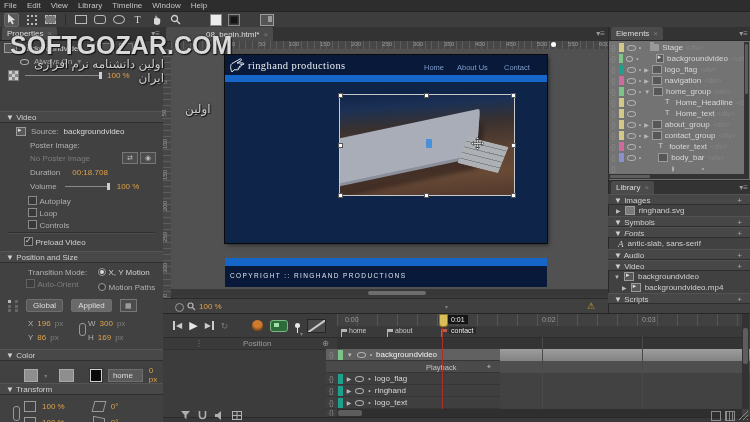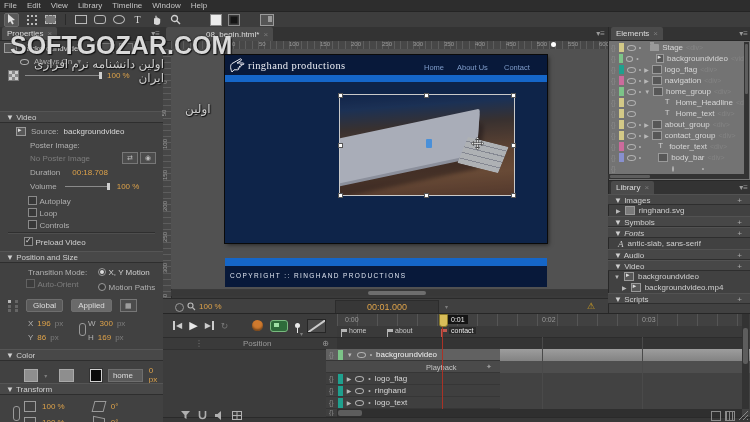--- a/index.html
+++ b/index.html
@@ -339,23 +339,20 @@
       <div class="abs" style="left:197px;top:1px;width:58px;height:4px;background:#6e6e6e;border-radius:2px;"></div>
     </div>
 
     <div class="abs" style="left:0;top:271px;width:445px;height:15px;background:#404040;border-top:1px solid #2a2a2a;">
       <span class="abs" style="left:12px;top:4px;width:7px;height:7px;border:1px solid #999;border-radius:50%;"></span>
       <svg class="abs" style="left:24px;top:3px;" width="9" height="9">
           <circle cx="3.5" cy="3.5" r="2.5" fill="none" stroke="#bbb" stroke-width="1.1"></circle>
           <line x1="5.5" y1="5.5" x2="8" y2="8" stroke="#bbb" stroke-width="1.1"></line>
         </svg>
       <span class="abs val" style="left:36px;top:3px;">100 %</span>
-      <div class="abs" style="left:172px;top:1px;width:102px;height:13px;background:#373737;border:1px solid #2c2c2c;text-align:center;">
-        <span class="val" style="font-size:9px;line-height:12px;">00:01.000</span>
-      </div>
       <span class="abs dim" style="left:282px;top:4px;font-size:6px;">▾</span>
       <span class="abs" style="left:424px;top:2px;color:#d9a520;font-size:9px;">⚠</span>
     </div>
   </div>
 
   <div class="abs" style="left:608px;top:27px;width:142px;height:153px;background:#737373;border-left:1px solid #282828;">
     <div class="panel-hd">
       <span class="tab" style="left:2px;">
         <span>Elements</span>
         <span class="dim">×</span>

